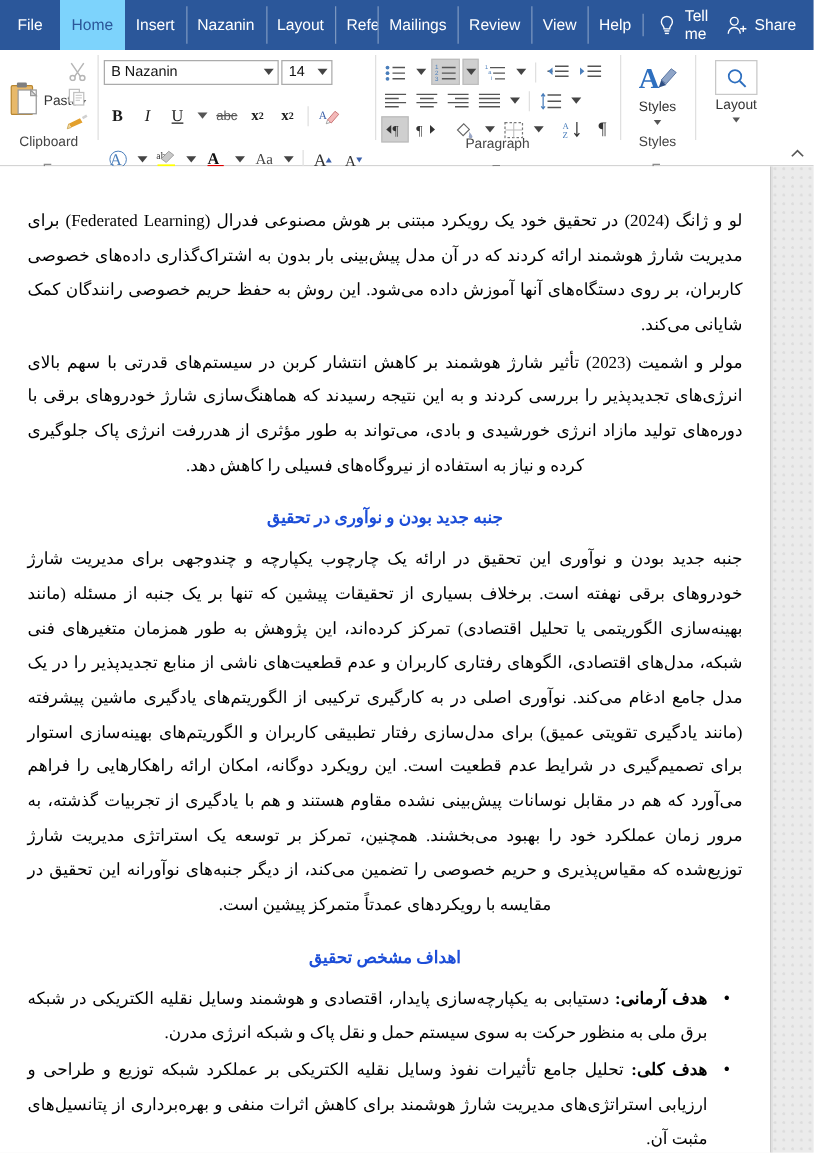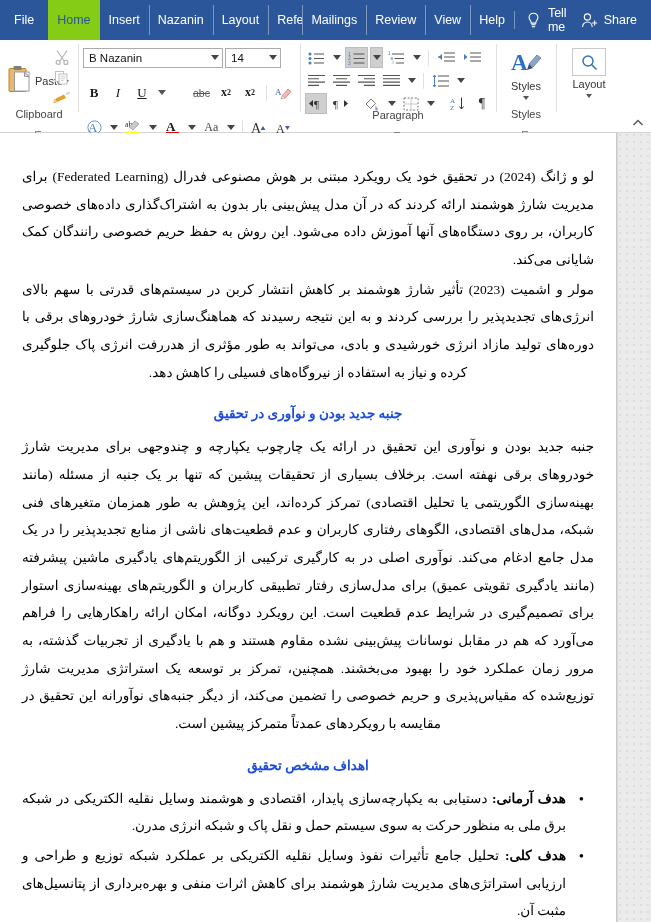--- a/index.html
+++ b/index.html
@@ -26,21 +26,21 @@
     position: relative;
     white-space: nowrap;
     cursor: default;
   }
   .tab + .tab::before {
     content: "";
     position: absolute; left: 0; top: 5px; bottom: 5px;
     width: 1px; background: rgba(255,255,255,0.38);
   }
   .tab.active {
-    background: #84cc16;
+    background: #7dd3fc;
     color: #2b579a;
   }
   .tab.active::before, .tab.active + .tab::before { background: transparent; }
   .tab.file { padding: 0 14px; }
   .tabbar-right {
     margin-left: auto;
     display: flex; align-items: center;
     gap: 0px;
   }
   .tellme-grp { display:flex; align-items:center; gap:7px; padding: 0 10px 0 12px; position:relative; }
@@ -91,21 +91,21 @@
   
   .font-grp { width: 222px; }
   .font-rows { display:flex; flex-direction:column; gap:14px; width:100%; padding-top:2px;}
   .frow { display:flex; align-items:center; gap:2px; height: 21px; }
   .combo {
     height: 20px; border: 1px solid #ababab; background:#fff;
     display:flex; align-items:center; justify-content:space-between;
     padding: 0 3px 0 5px; font-size: 11.5px; color:#111;
   }
   .combo.fontname { width: 140px; }
-  .combo.fontsize { width: 56px; }
+  .combo.fontsize { width: 41px; }
   .cv { overflow:hidden; white-space:nowrap; }
   .chev { width:0;height:0;border-left:4px solid transparent;border-right:4px solid transparent;border-top:5px solid #444; }
   .btn {
     min-width: 22px; height: 21px;
     display:flex; align-items:center; justify-content:center;
     font-size: 12px; color:#1a1a1a; border: 1px solid transparent;
     padding: 0 2px;
   }
   .btn.sm { min-width: 13px; padding: 0; }
   .btn.on { background:#cfcfcf; border-color:#bdbdbd; }
@@ -325,21 +325,21 @@
             </div>
           <div class="btn" style="font-style:italic;font-family:'Liberation Serif',serif;font-size:13px;">
               <span>I</span>
             </div>
           <div class="btn" style="text-decoration:underline;font-family:'Liberation Serif',serif;font-size:13px;">
               <span>U</span>
             </div>
           <div class="btn sm">
               <span class="chev" style="border-top-color:#555;"></span>
             </div>
-          <div class="btn" style="text-decoration:line-through;font-size:10.5px;color:#555;margin-left:20px;">
+          <div class="btn" style="text-decoration:line-through;font-size:10.5px;color:#555;">
               <span>abc</span>
             </div>
           <div class="btn" style="font-family:'Liberation Serif',serif;font-size:12px;font-weight:bold;">
               <span>x</span>
               <span class="sub">2</span>
             </div>
           <div class="btn" style="font-family:'Liberation Serif',serif;font-size:12px;font-weight:bold;">
               <span>x</span>
               <span class="sup">2</span>
             </div>

